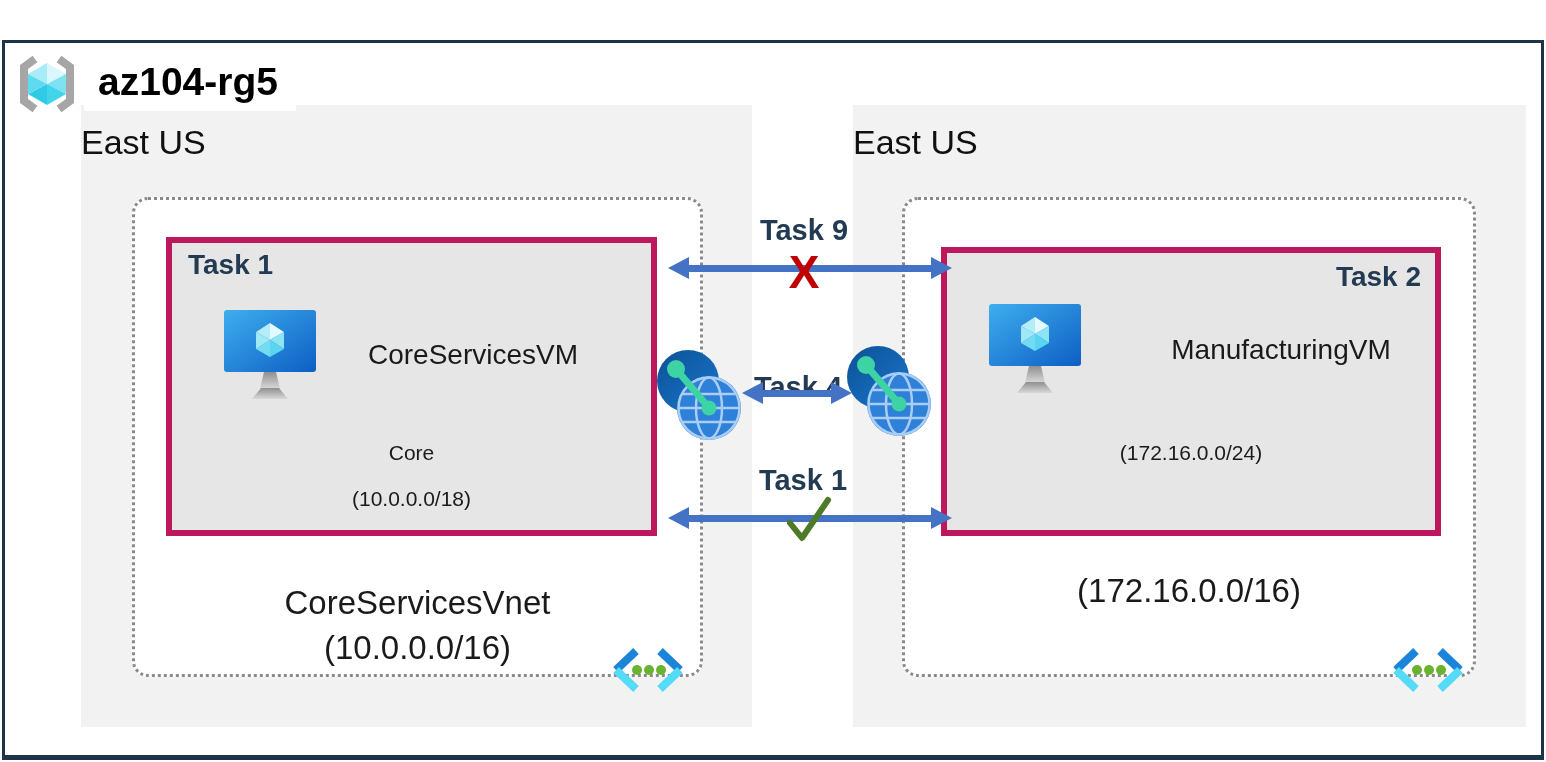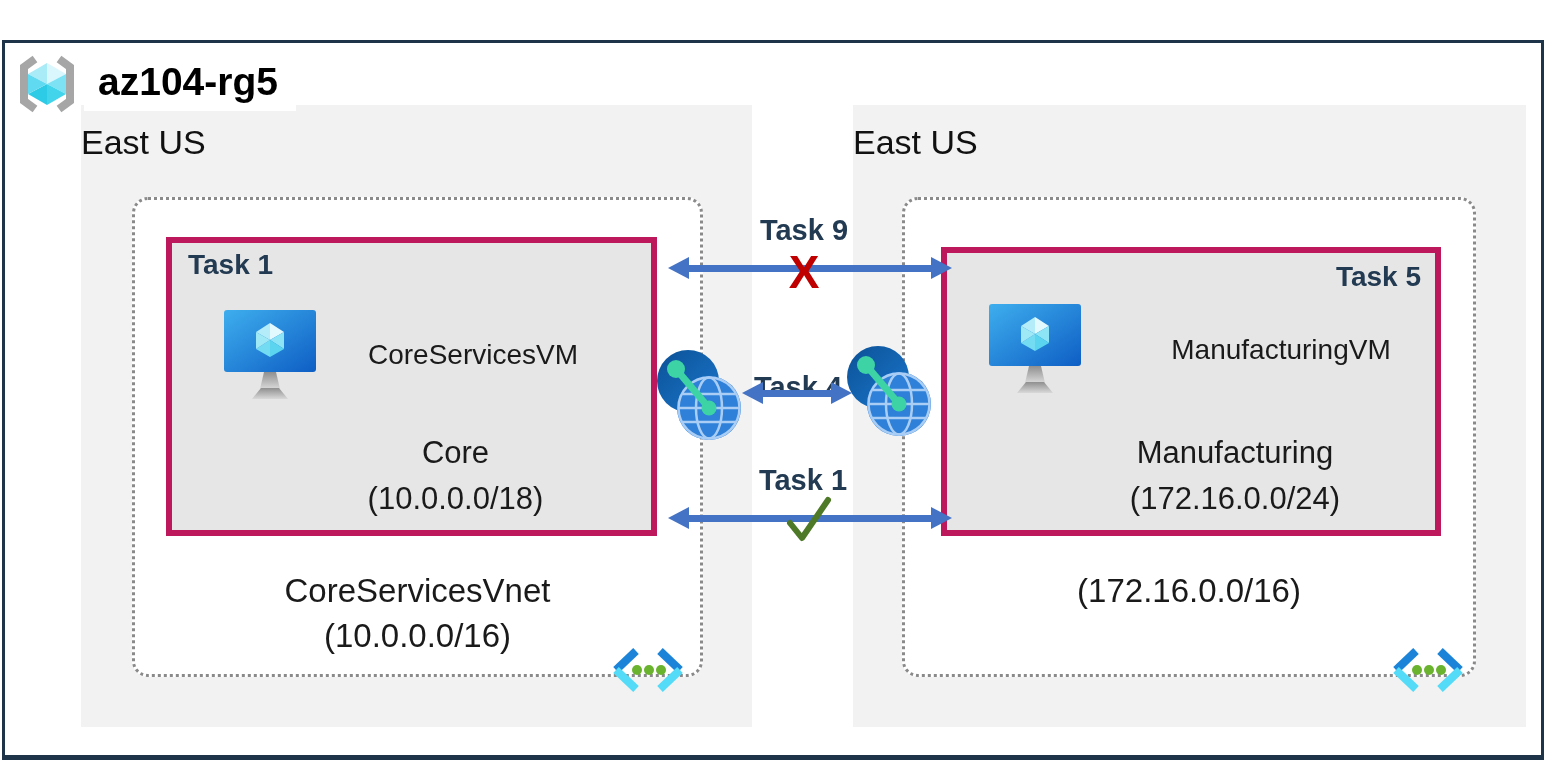--- a/index.html
+++ b/index.html
@@ -31,21 +31,21 @@
   
   .subnet{position:absolute;background:var(--subnet-bg);border:6px solid #be185d;}
   .subnet-left{left:31px;top:37px;width:479px;height:287px;}
   .subnet-right{left:36px;top:47px;width:488px;height:277px;}
   .task-tag{position:absolute;font-size:28px;font-weight:700;color:var(--task-label);white-space:nowrap;}
   .task-tag.tl{left:16px;top:6px;}
   .task-tag.tr{right:14px;top:8px;}
   .vm-icon{position:absolute;width:94px;height:98px;}
   .vm-label{position:absolute;transform:translate(-50%,-50%);font-size:28px;white-space:nowrap;}
   .subnet-caption{position:absolute;left:0;width:100%;text-align:center;
-                  font-size:31px;line-height:46px;padding-left:44px;}
+                  font-size:21px;line-height:46px;}
   .vnet-caption{position:absolute;left:0;width:100%;text-align:center;
                 font-size:33px;line-height:45px;}
   .vnet-icon{position:absolute;width:74px;height:45px;}
   
   .task-label{position:absolute;transform:translateX(-50%);font-size:29px;font-weight:700;
               color:var(--task-label);white-space:nowrap;z-index:2;}
   .arrow{position:absolute;height:22px;z-index:2;}
   .arrow .shaft{position:absolute;left:14px;right:14px;top:8px;height:7px;background:var(--arrow);}
   .arrow::before{content:"";position:absolute;left:0;top:0;width:0;height:0;
     border-top:11px solid transparent;border-bottom:11px solid transparent;
@@ -111,55 +111,54 @@
           <polygon points="33,40 33,23 47,31" fill="#9FE8F6"></polygon>
           <polygon points="41,63 53,63 57,80 37,80" fill="url(#vm-stand)"></polygon>
           <polygon points="29,90 65,90 56,79 38,79" fill="url(#vm-stand)"></polygon>
         </svg>
         <div class="vm-label" style="left:301px;top:112px;">CoreServicesVM</div>
         <div class="subnet-caption" style="top:187px;">
           <div>Core</div>
           <div>(10.0.0.0/18)</div>
         </div>
       </div>
-      <div class="vnet-caption" style="top:368px;">
+      <div class="vnet-caption" style="top:380px;">
         <div>CoreServicesVnet</div>
         <div>(10.0.0.0/16)</div>
       </div>
       <svg class="vnet-icon" style="left:476px;top:448px;" viewBox="0 0 74 45">
         <path d="M25,3 L5,22" stroke="#1B84D8" stroke-width="8" fill="none"></path>
         <path d="M5,22 L25,41" stroke="#53DBF7" stroke-width="8" fill="none"></path>
         <path d="M49,3 L69,22" stroke="#1B84D8" stroke-width="8" fill="none"></path>
         <path d="M69,22 L49,41" stroke="#53DBF7" stroke-width="8" fill="none"></path>
         <circle cx="26" cy="22" r="5" fill="#6AB32E"></circle>
         <circle cx="38" cy="22" r="5" fill="#6AB32E"></circle>
         <circle cx="50" cy="22" r="5" fill="#6AB32E"></circle>
       </svg>
     </div>
   </div>
 
   <div class="region region-right">
     <div class="region-title">East US</div>
     <div class="vnet vnet-right">
       <div class="subnet subnet-right">
-        <div class="task-tag tr">Task 5</div>
+        <div class="task-tag tr">Task 2</div>
         <svg class="vm-icon" style="left:41px;top:50px;" viewBox="0 0 94 98">
           <rect x="1" y="1" width="92" height="62" rx="3" fill="url(#vm-screen)"></rect>
           <polygon points="33,23 47,14 47,31" fill="#B4ECF9"></polygon>
           <polygon points="47,14 61,23 47,31" fill="#E2F9FE"></polygon>
           <polygon points="61,23 61,40 47,31" fill="#8CE4F5"></polygon>
           <polygon points="61,40 47,48 47,31" fill="#5BD5EF"></polygon>
           <polygon points="47,48 33,40 47,31" fill="#74DCF2"></polygon>
           <polygon points="33,40 33,23 47,31" fill="#9FE8F6"></polygon>
           <polygon points="41,63 53,63 57,80 37,80" fill="url(#vm-stand)"></polygon>
           <polygon points="29,90 65,90 56,79 38,79" fill="url(#vm-stand)"></polygon>
         </svg>
         <div class="vm-label" style="left:334px;top:97px;">ManufacturingVM</div>
         <div class="subnet-caption" style="top:177px;">
-          <div>Manufacturing</div>
           <div>(172.16.0.0/24)</div>
         </div>
       </div>
       <div class="vnet-caption" style="top:368px;">
         <div>(172.16.0.0/16)</div>
       </div>
       <svg class="vnet-icon" style="left:486px;top:448px;" viewBox="0 0 74 45">
         <path d="M25,3 L5,22" stroke="#1B84D8" stroke-width="8" fill="none"></path>
         <path d="M5,22 L25,41" stroke="#53DBF7" stroke-width="8" fill="none"></path>
         <path d="M49,3 L69,22" stroke="#1B84D8" stroke-width="8" fill="none"></path>

